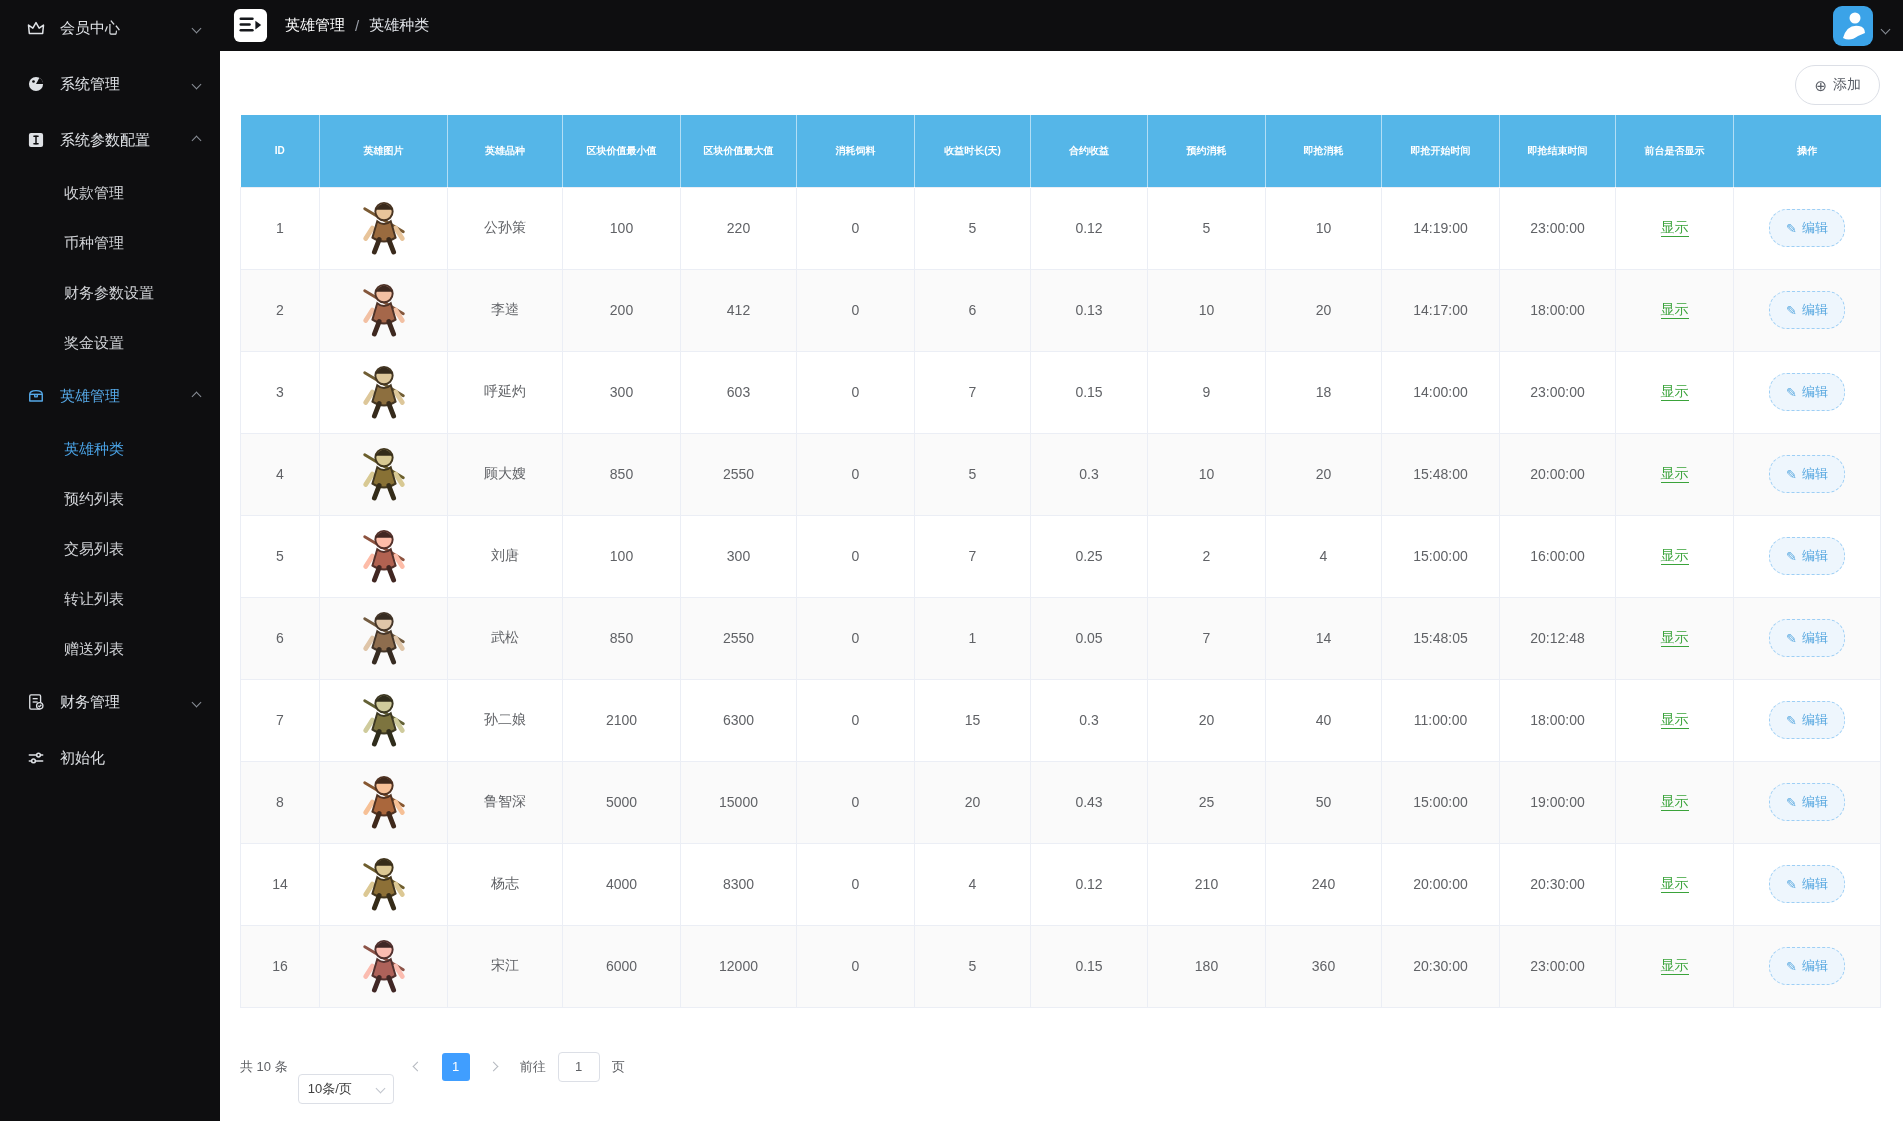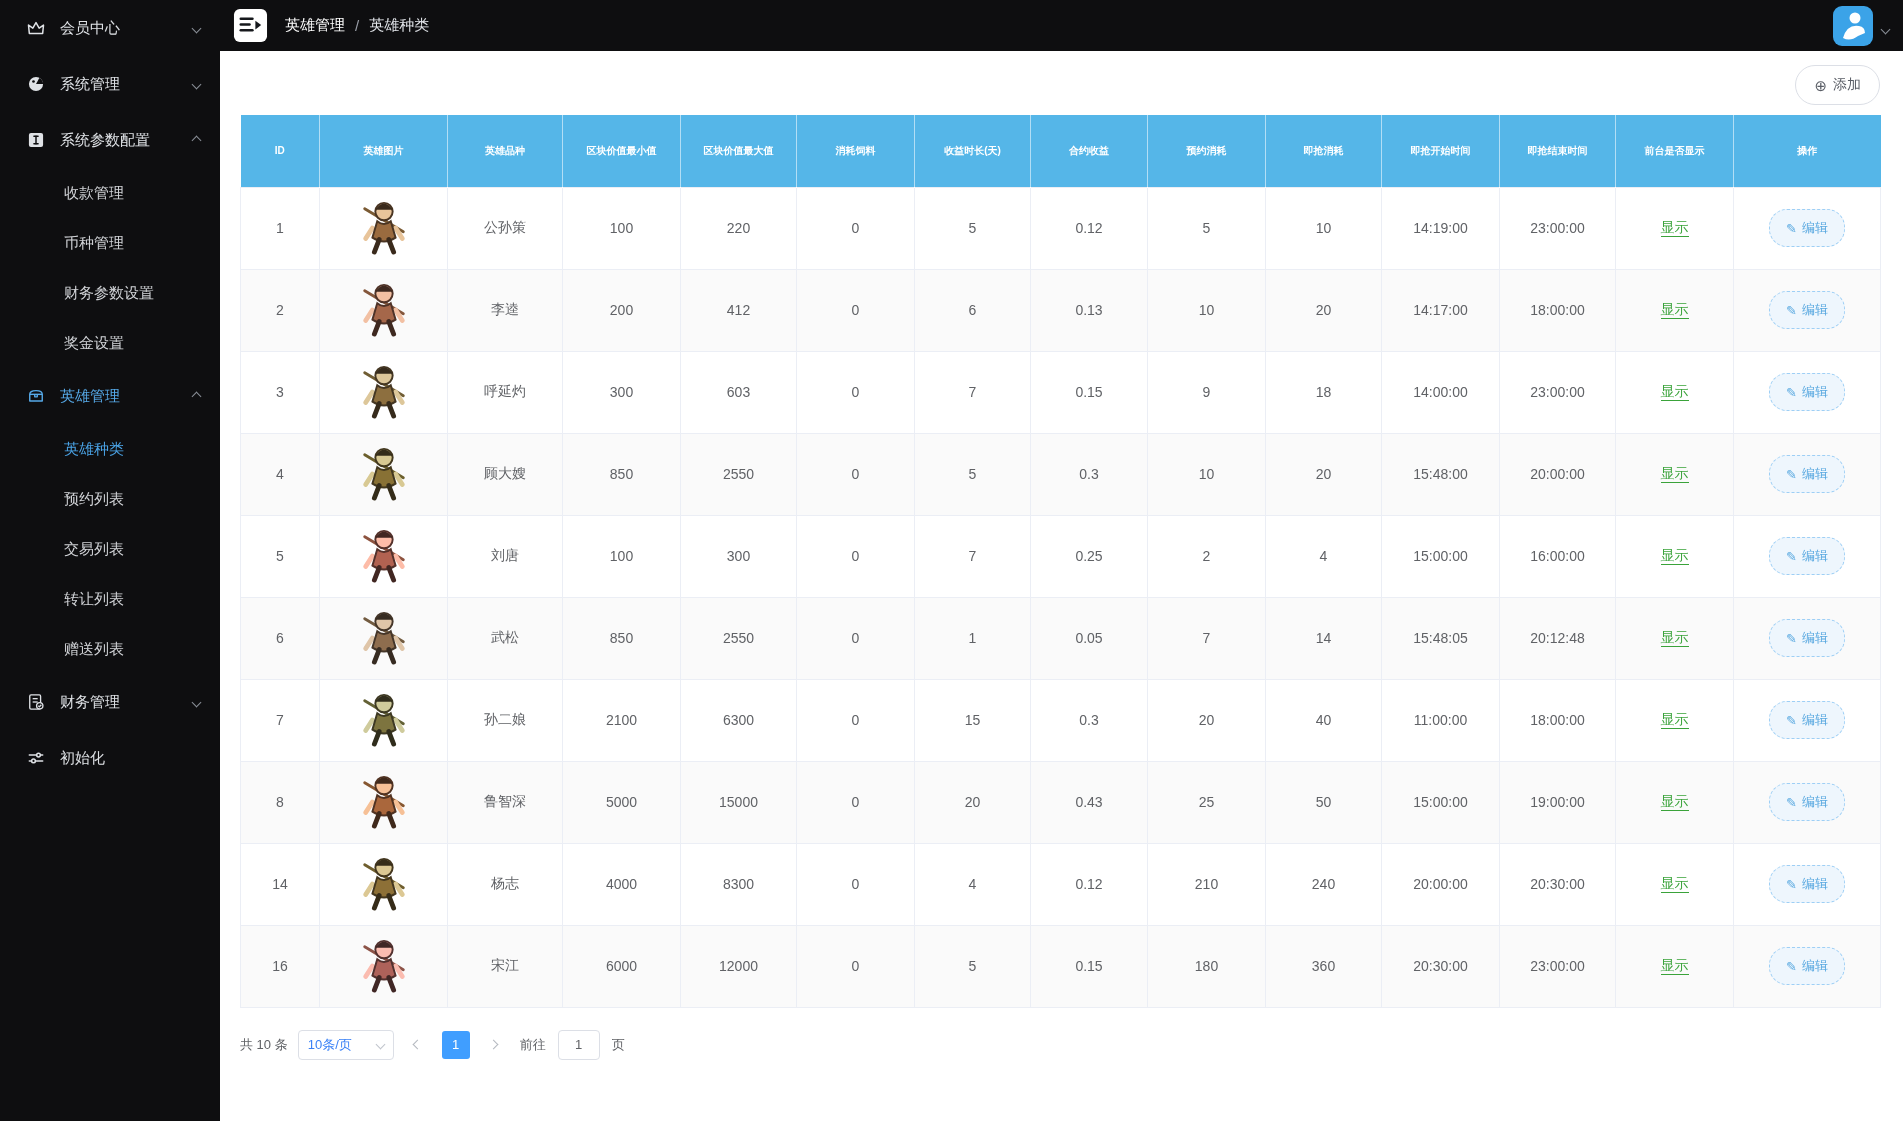--- a/index.html
+++ b/index.html
@@ -65,21 +65,21 @@
   .edit-btn { display:inline-flex; align-items:center; gap:5px; padding:9px 16px; border-radius:18px;
     border:1px dashed #9ecff5; background:#eef6fd; color:#58a8e0; font-size:13px; cursor:pointer;
     font-family:inherit; }
   .edit-btn .pencil { font-size:13px; line-height:1; }
 
   
   .pagination { width:1640px; margin-top:22px; display:flex; align-items:center; gap:10px;
     font-size:13px; color:#606266; }
   .total { margin-right:0; }
   .page-size { width:96px; height:30px; border:1px solid #dcdfe6; border-radius:4px; display:flex;
-    align-items:center; justify-content:space-between; padding:0 9px; color:#3b82f6; cursor:pointer; background:#fff; }
+    align-items:center; justify-content:space-between; padding:0 9px; color:#404040; cursor:pointer; background:#fff;margin-top:44px; }
   .page-size .chev { border-color:#c0c4cc; }
   .pg-btn { width:28px; height:28px; border:none; border-radius:3px; background:#fff; display:inline-flex;
     align-items:center; justify-content:center; cursor:pointer; }
   .pg-btn .chev { border-color:#b4b8bf; }
   .pg-num { width:28px; height:28px; border:none; border-radius:3px; background:#409eff; color:#fff;
     font-size:13px; cursor:pointer; font-family:inherit; }
   .goto-label { margin:0 2px; }
   .goto-input { width:42px; height:30px; border:1px solid #dcdfe6; border-radius:4px; text-align:center;
     font-size:13px; color:#606266; font-family:inherit; outline:none; }
   .hidden-defs { position:absolute; width:0; height:0; overflow:hidden; }

